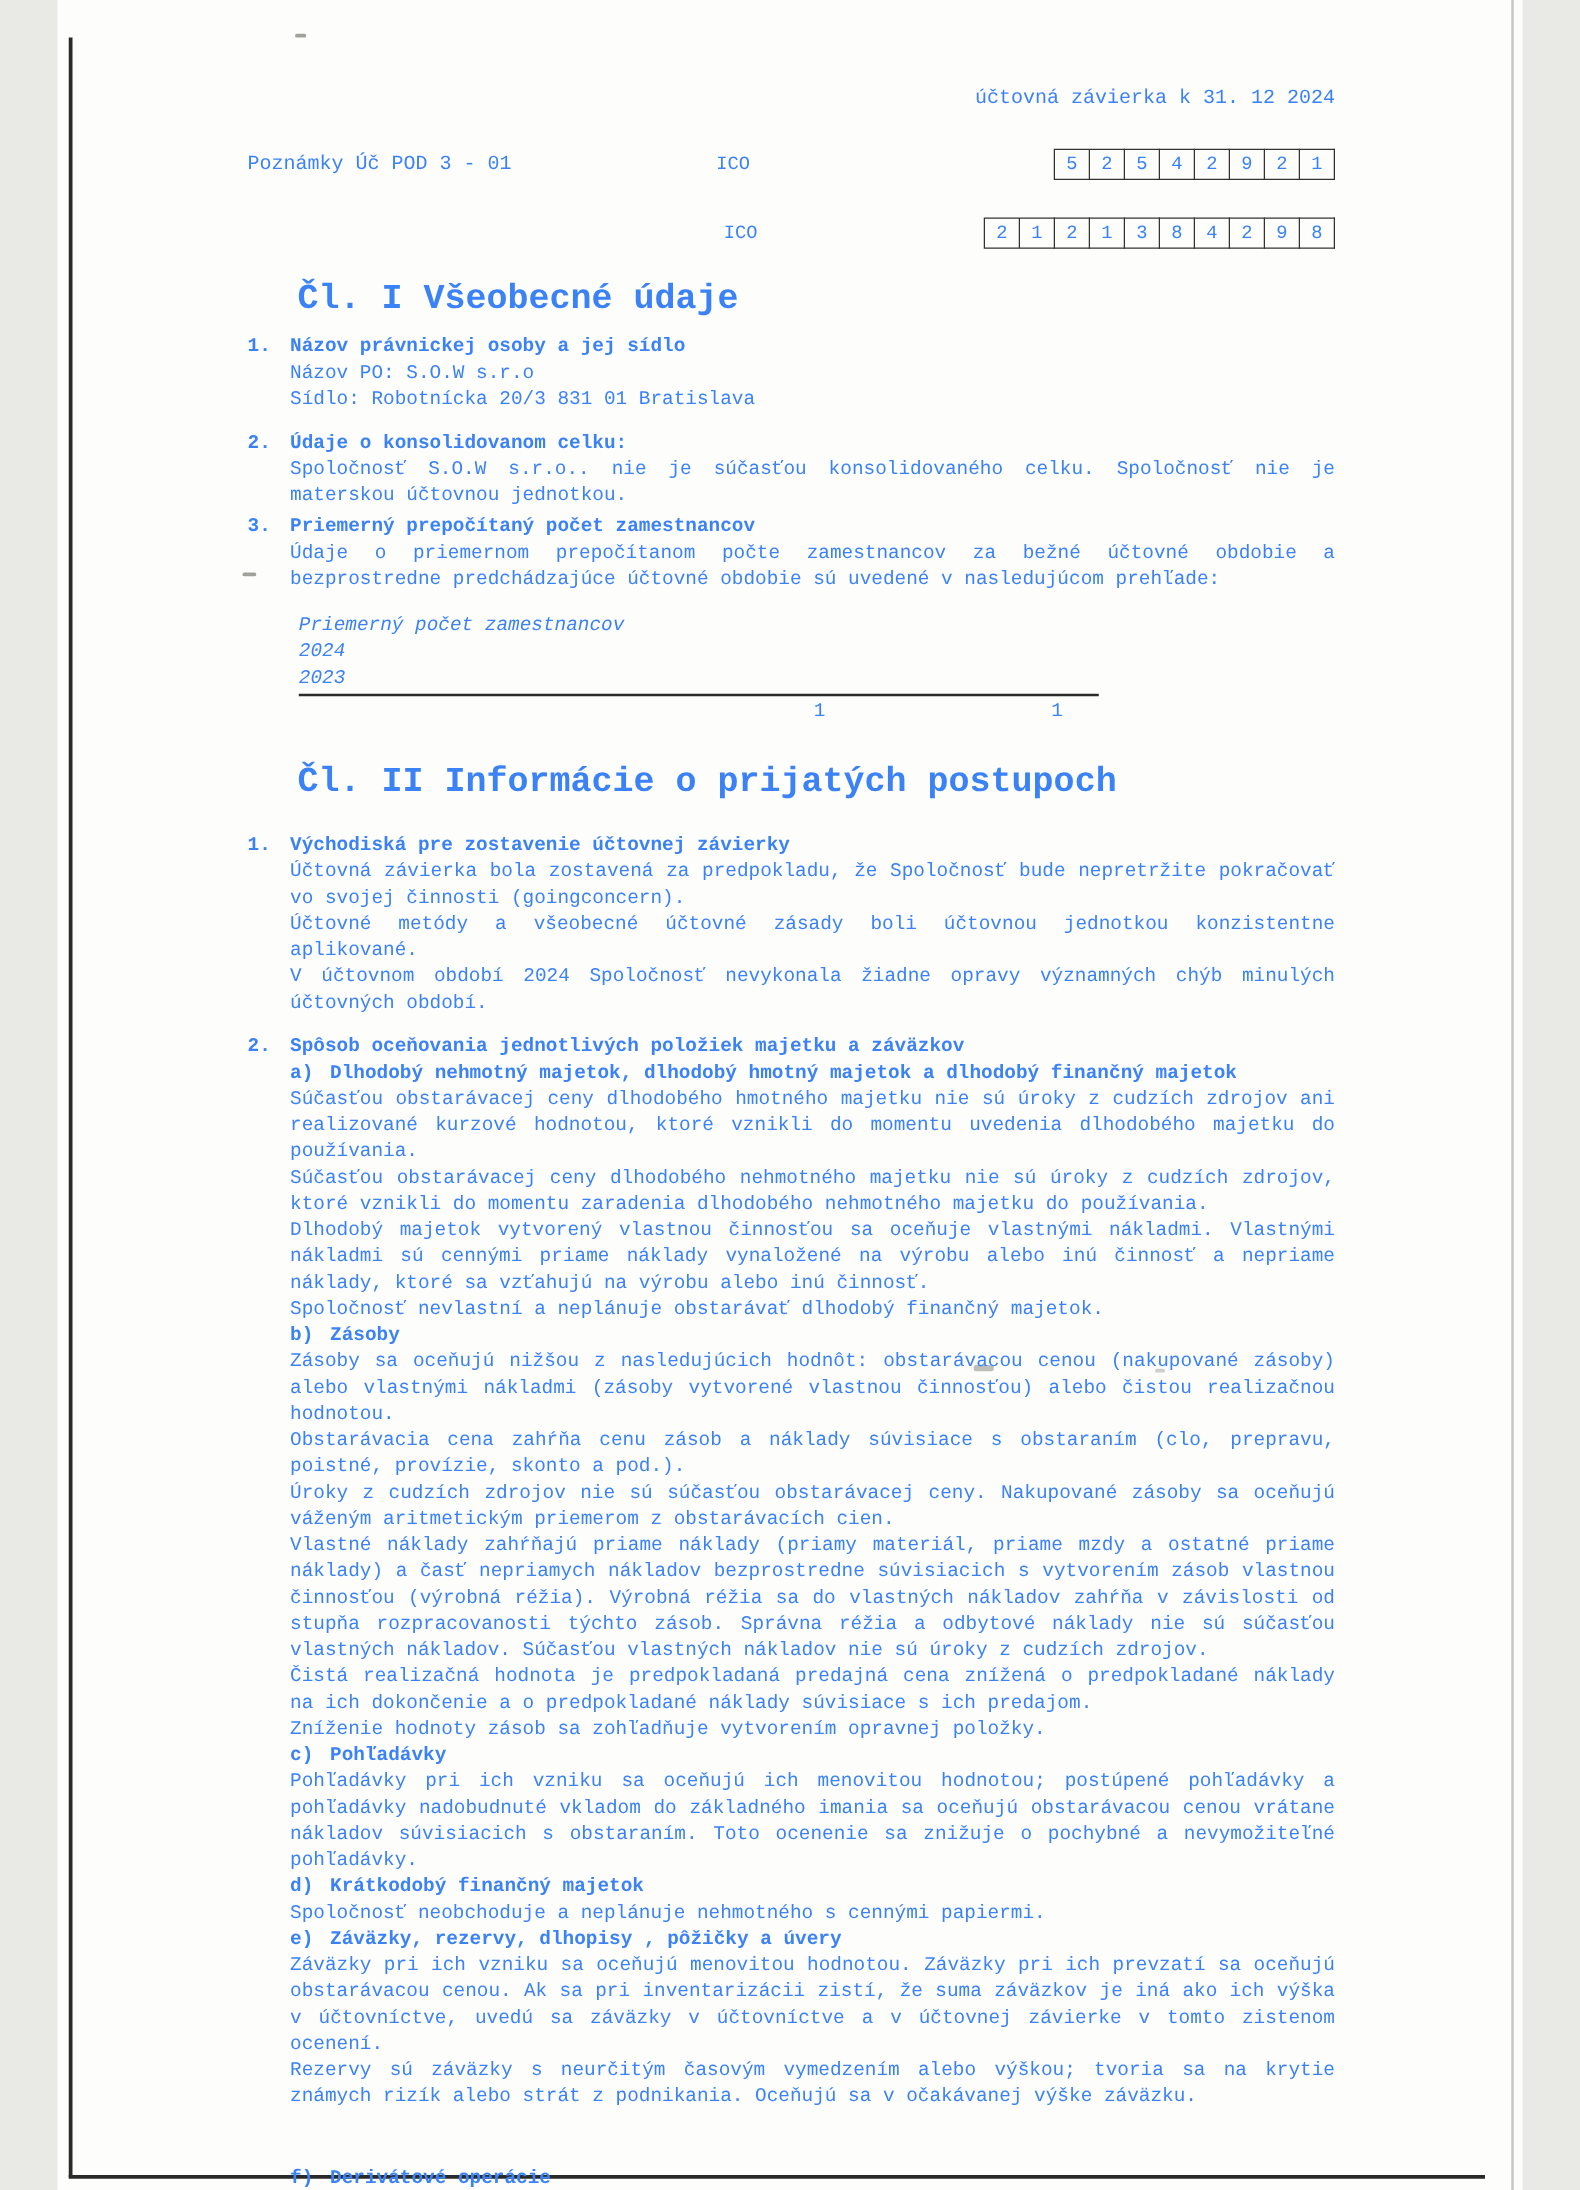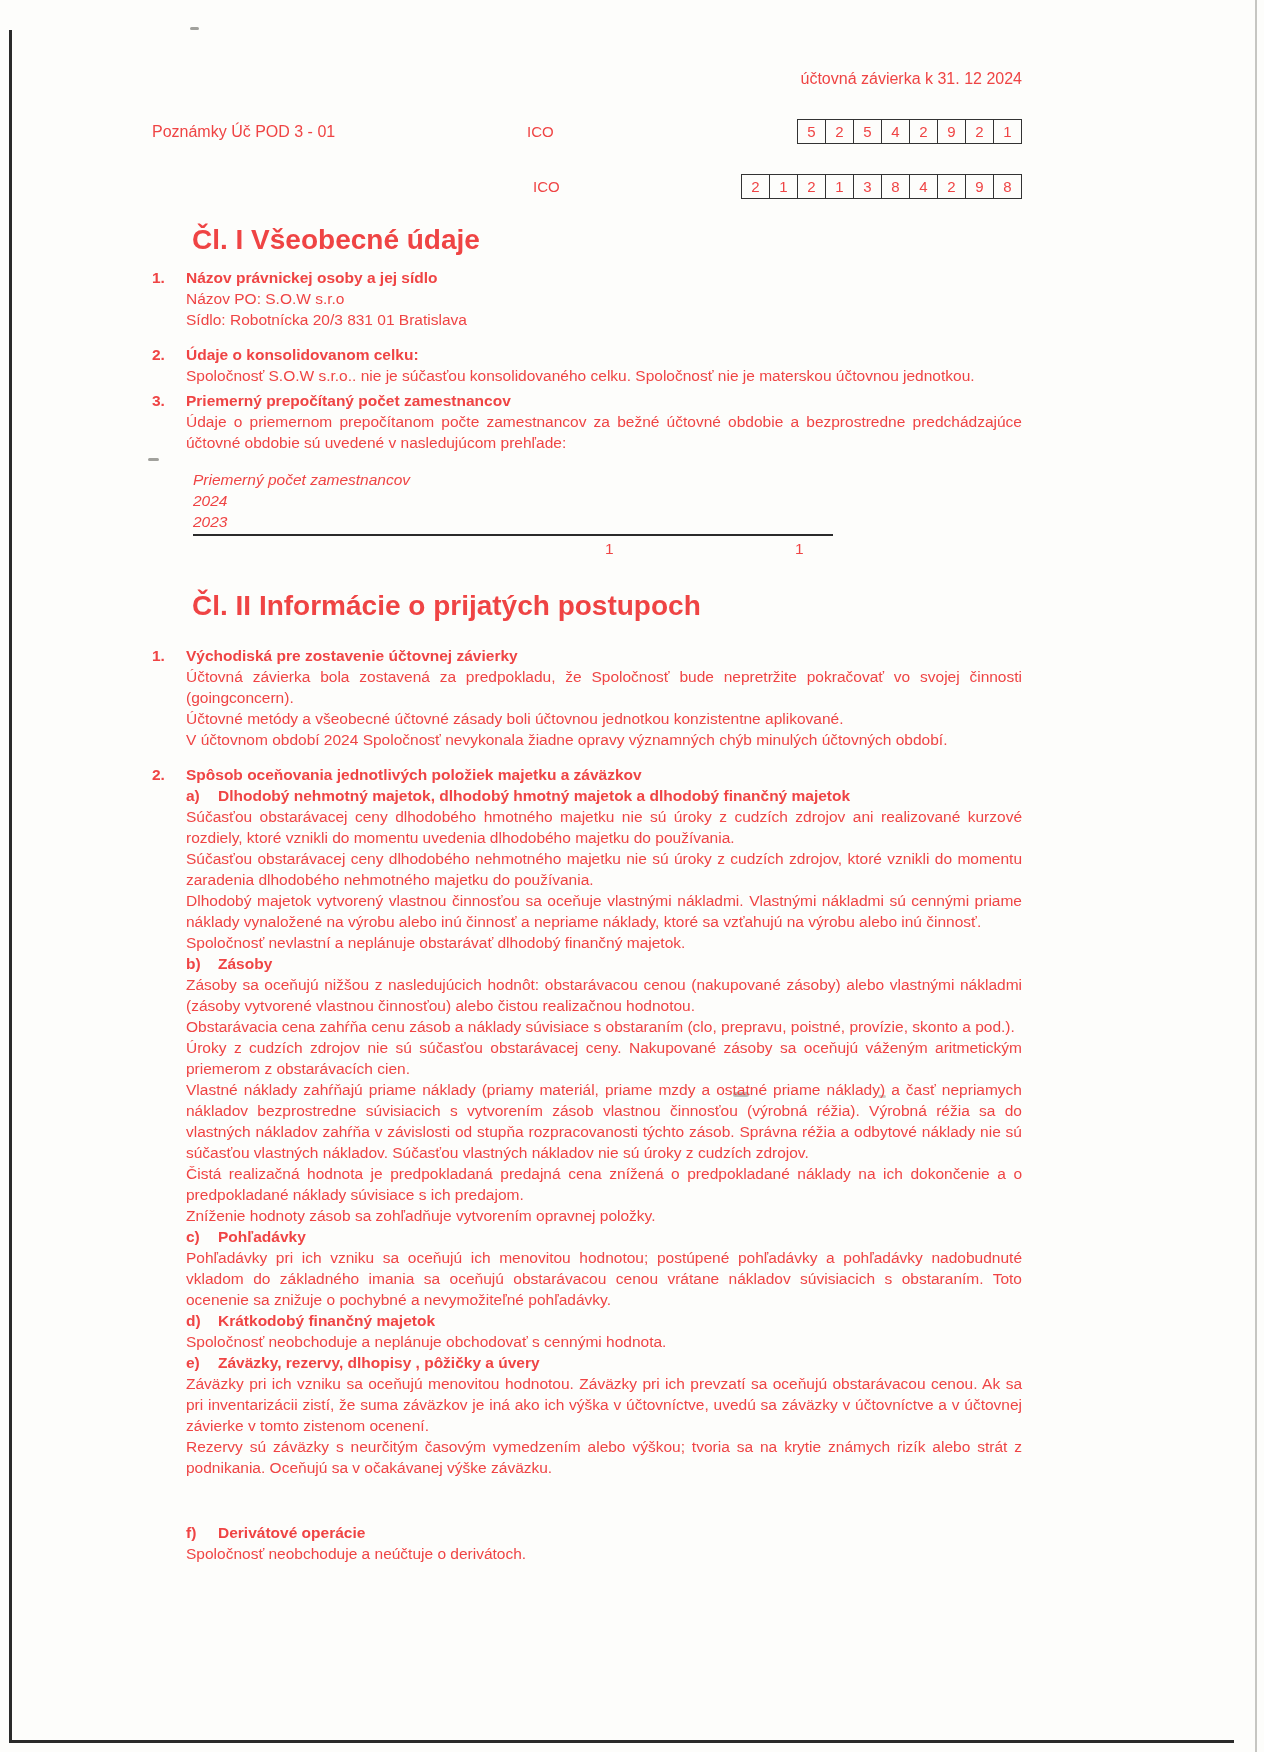--- a/index.html
+++ b/index.html
@@ -1,19 +1,19 @@
 <!DOCTYPE html>
 <html><head>
 <meta charset="utf-8">
 <style>
   html,body { margin:0; padding:0; background:#e9e9e6; }
   .page {
-    position:relative; width:1264px; height:1752px; margin:0 auto;
-    background:#fdfdfb; color:#ef4444;
-    font-family:Liberation Sans, sans-serif; font-size:15.5px; line-height:21px;
+    position:relative; width:1172px; height:1752px; margin:0 auto;
+    background:#fdfdfb; color:#3b82f6;
+    font-family:Liberation Mono, monospace; font-size:15.5px; line-height:21px;
     overflow:hidden;
   }
   
   .edge-left   { position:absolute; left:9px; top:30px; bottom:10px; width:3px; background:#2a2a2a; }
   .edge-bottom { position:absolute; left:9px; right:30px; bottom:9px; height:3px; background:#2a2a2a; }
   .edge-right  { position:absolute; right:7px; top:0; bottom:0; width:2px; background:#c6c6c2; }
   .artifact { position:absolute; background:#8a8a85; border-radius:2px; opacity:.8; }
 
   .content { position:absolute; left:152px; top:68px; width:870px; }
 
@@ -157,21 +157,21 @@
 
     <div class="item mt14">
       <span class="item-num">2.</span>
       <div class="item-body">
         <div class="item-heading">Spôsob oceňovania jednotlivých položiek majetku a záväzkov</div>
 
         <div class="sub-head">
           <span class="sub-label">a)</span>
           <span>Dlhodobý nehmotný majetok, dlhodobý hmotný majetok a dlhodobý finančný majetok</span>
         </div>
-        <p class="p">Súčasťou obstarávacej ceny dlhodobého hmotného majetku nie sú úroky z cudzích zdrojov ani realizované kurzové rozdiely, ktoré vznikli do momentu uvedenia dlhodobého majetku do používania.</p>
+        <p class="p">Súčasťou obstarávacej ceny dlhodobého hmotného majetku nie sú úroky z cudzích zdrojov ani realizované kurzové hodnotou, ktoré vznikli do momentu uvedenia dlhodobého majetku do používania.</p>
         <p class="p">Súčasťou obstarávacej ceny dlhodobého nehmotného majetku nie sú úroky z cudzích zdrojov, ktoré vznikli do momentu zaradenia dlhodobého nehmotného majetku do používania.</p>
         <p class="p">Dlhodobý majetok vytvorený vlastnou činnosťou sa oceňuje vlastnými nákladmi. Vlastnými nákladmi sú cennými priame náklady vynaložené na výrobu alebo inú činnosť a nepriame náklady, ktoré sa vzťahujú na výrobu alebo inú činnosť.</p>
         <p class="p">Spoločnosť nevlastní a neplánuje obstarávať dlhodobý finančný majetok.</p>
 
         <div class="sub-head">
           <span class="sub-label">b)</span>
           <span>Zásoby</span>
         </div>
         <p class="p">Zásoby sa oceňujú nižšou z nasledujúcich hodnôt: obstarávacou cenou (nakupované zásoby) alebo vlastnými nákladmi (zásoby vytvorené vlastnou činnosťou) alebo čistou realizačnou hodnotou.</p>
         <p class="p">Obstarávacia cena zahŕňa cenu zásob a náklady súvisiace s obstaraním (clo, prepravu, poistné, provízie, skonto a pod.).</p>
@@ -183,21 +183,21 @@
         <div class="sub-head">
           <span class="sub-label">c)</span>
           <span>Pohľadávky</span>
         </div>
         <p class="p">Pohľadávky pri ich vzniku sa oceňujú ich menovitou hodnotou; postúpené pohľadávky a pohľadávky nadobudnuté vkladom do základného imania sa oceňujú obstarávacou cenou vrátane nákladov súvisiacich s obstaraním. Toto ocenenie sa znižuje o pochybné a nevymožiteľné pohľadávky.</p>
 
         <div class="sub-head">
           <span class="sub-label">d)</span>
           <span>Krátkodobý finančný majetok</span>
         </div>
-        <p class="p">Spoločnosť neobchoduje a neplánuje obchodovať s cennými hodnota.</p>
+        <p class="p">Spoločnosť neobchoduje a neplánuje nehmotného s cennými papiermi.</p>
 
         <div class="sub-head">
           <span class="sub-label">e)</span>
           <span>Záväzky, rezervy, dlhopisy , pôžičky  a úvery</span>
         </div>
         <p class="p">Záväzky pri ich vzniku sa oceňujú menovitou hodnotou. Záväzky pri ich prevzatí sa oceňujú obstarávacou cenou. Ak sa pri inventarizácii zistí, že suma záväzkov je iná ako ich výška v účtovníctve, uvedú sa záväzky v účtovníctve a v účtovnej závierke v tomto zistenom ocenení.</p>
         <p class="p">Rezervy sú záväzky s neurčitým časovým vymedzením alebo výškou; tvoria sa na krytie známych rizík alebo strát z podnikania. Oceňujú sa v očakávanej výške záväzku.</p>
 
         <div class="sub-head sub-f">
           <span class="sub-label">f)</span>

